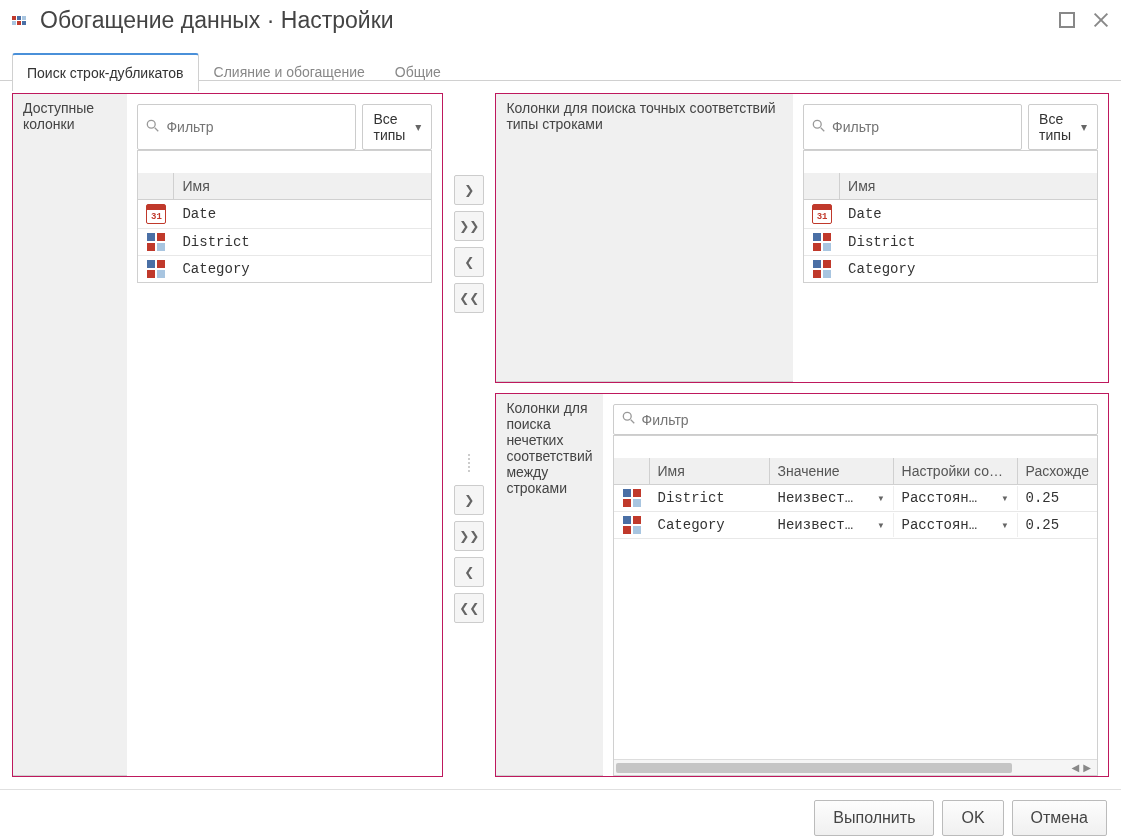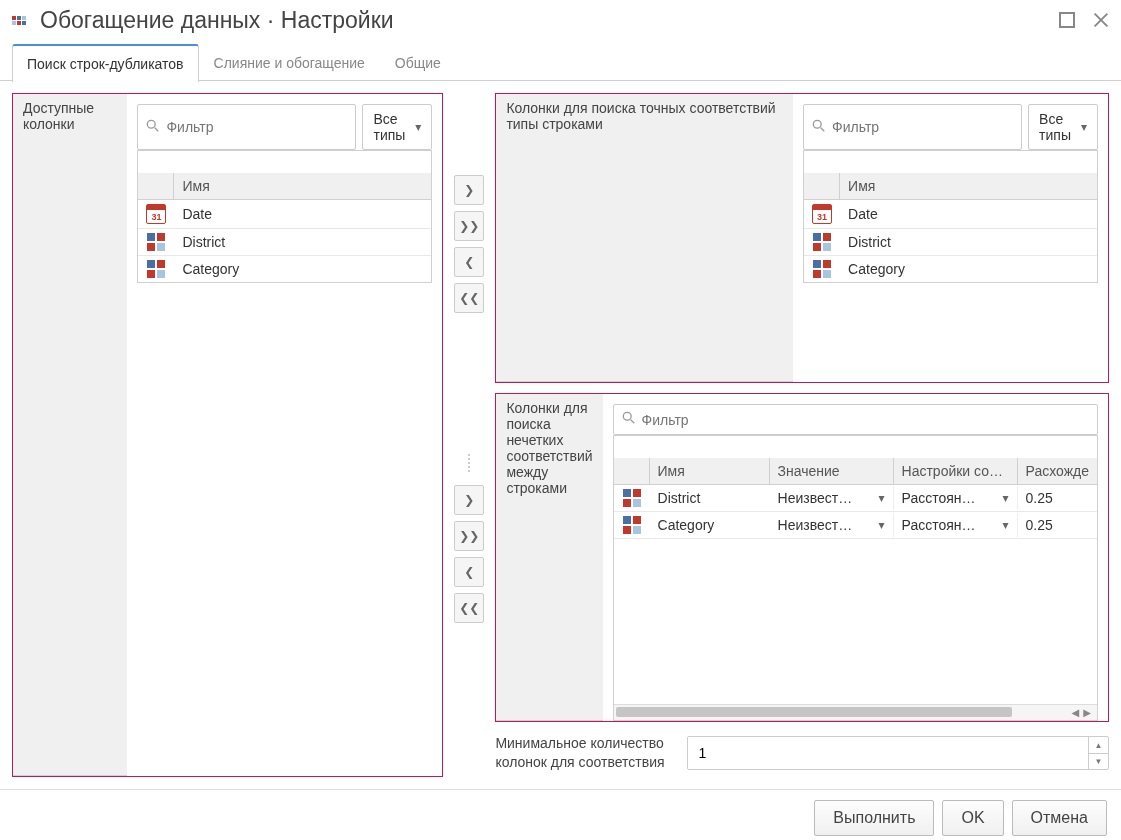--- a/index.html
+++ b/index.html
@@ -10,42 +10,42 @@
 .titlebar-icon span { width: 4px; height: 4px; }
 .title-text { font-size: 23px; color: #444; flex: 1; }
 .win-controls { display: flex; gap: 18px; align-items: center; }
 .win-btn { width: 16px; height: 16px; cursor: pointer; position: relative; }
 .win-max { border: 2px solid #888; }
 .win-close::before, .win-close::after { content: ""; position: absolute; left: 7px; top: -1px; width: 2px; height: 18px; background: #888; }
 .win-close::before { transform: rotate(45deg); }
 .win-close::after { transform: rotate(-45deg); }
 
 .tabs { display: flex; border-bottom: 1px solid #d0d0d0; padding: 0 12px; margin-top: 2px; }
-.tab { padding: 10px 14px; color: #888; cursor: pointer; border: 1px solid transparent; border-bottom: none; position: relative; top: 2px; }
+.tab { padding: 10px 14px; color: #888; cursor: pointer; border: 1px solid transparent; border-bottom: none; position: relative; top: 11px; }
 .tab.active { color: #333; border-color: #d0d0d0; border-top: 2px solid #4a90d9; background: #fff; border-radius: 3px 3px 0 0; }
 
 .content { display: flex; padding: 12px; gap: 6px; height: 708px; }
 
 .panel { border: 1px solid #be185d; background: #ec4899; display: flex; }
 .panel-header { background: #f0f0f0; padding: 6px 10px; border-bottom: 1px solid #d0d0d0; font-size: 14px; color: #444; }
 .panel-body { padding: 10px; flex: 1; display: flex; flex-direction: column; background: #fff; }
 
 .left-panel { flex: 1; }
 
 .filter-row { display: flex; gap: 6px; }
 .filter-input { flex: 1; border: 1px solid #ccc; border-radius: 2px; padding: 6px 8px; display: flex; align-items: center; gap: 6px; color: #999; background: #fff; }
 .filter-input input { border: none; outline: none; flex: 1; font-size: 14px; background: transparent; }
 .type-select { border: 1px solid #ccc; border-radius: 2px; padding: 6px 10px; display: flex; align-items: center; gap: 10px; cursor: pointer; background: #fff; }
 
 .table { border: 1px solid #d0d0d0; }
 .th-row { display: flex; background: #f0f0f0; border-bottom: 1px solid #d0d0d0; margin-top: 22px; }
 .th { padding: 5px 8px; border-right: 1px solid #d0d0d0; color: #555; font-size: 14px; }
 .th:last-child { border-right: none; }
 .th-icon { width: 36px; }
-.tr { display: flex; border-bottom: 1px solid #e8e8e8; align-items: center; }
+.tr { display: flex; border-bottom: 1px solid #e8e8e8; align-items: center; font-family: Liberation Mono, monospace; }
 .tr:last-child { border-bottom: none; }
 .td { padding: 4px 8px; }
 .td-icon { width: 36px; display: flex; align-items: center; justify-content: center; }
 
 .mid-col { display: flex; flex-direction: column; justify-content: flex-start; gap: 6px; padding-top: 82px; width: 40px; align-items: center; }
 .move-btn { width: 30px; height: 30px; border: 1px solid #ccc; background: #f5f5f5; border-radius: 2px; cursor: pointer; display: flex; align-items: center; justify-content: center; color: #666; font-size: 12px; }
 
 .right-col { flex: 1; display: flex; flex-direction: column; gap: 10px; }
 
 .cal-icon { width: 20px; height: 20px; background: #fff; border: 1px solid #c0392b; position: relative; border-radius: 2px; }
@@ -242,21 +242,21 @@
             <span></span>
             <span></span>
             <span></span>
             <span></span>
           </div>
         <button class="move-btn">❯</button>
         <button class="move-btn">❯❯</button>
         <button class="move-btn">❮</button>
         <button class="move-btn">❮❮</button>
       </div>
-      <div style="flex:1;display:flex;flex-direction:column;gap:8px">
+      <div style="flex:1;display:flex;flex-direction:column;gap:0">
         <div class="panel" style="flex:1">
           <div class="panel-header">Колонки для поиска нечетких соответствий между строками</div>
           <div class="panel-body" style="padding-bottom:0">
             <div class="filter-row">
               <div class="filter-input">
                 <span class="search-icon">
                   <svg viewBox="0 0 16 16">
                       <circle cx="6" cy="6" r="4.5" fill="none" stroke="#999" stroke-width="1.5"></circle>
                       <line x1="10" y1="10" x2="14" y2="14" stroke="#999" stroke-width="1.5"></line>
                     </svg>
@@ -316,30 +316,20 @@
               <div class="scroll-placeholder">
                 <div class="scroll-thumb"></div>
                 <div class="scroll-arrows">
                     <span>◀</span>
                     <span>▶</span>
                   </div>
               </div>
             </div>
           </div>
         </div>
-        <div class="min-row">
-          <div class="min-label">Минимальное количество колонок для соответствия</div>
-          <div class="spinner">
-            <input type="text" value="1" style="">
-            <div class="spinner-btns">
-              <div>▲</div>
-              <div>▼</div>
-            </div>
-          </div>
-        </div>
       </div>
     </div>
   </div>
 </div>
 
 <div class="footer">
   <button class="btn">Выполнить</button>
   <button class="btn">OK</button>
   <button class="btn">Отмена</button>
 </div>

